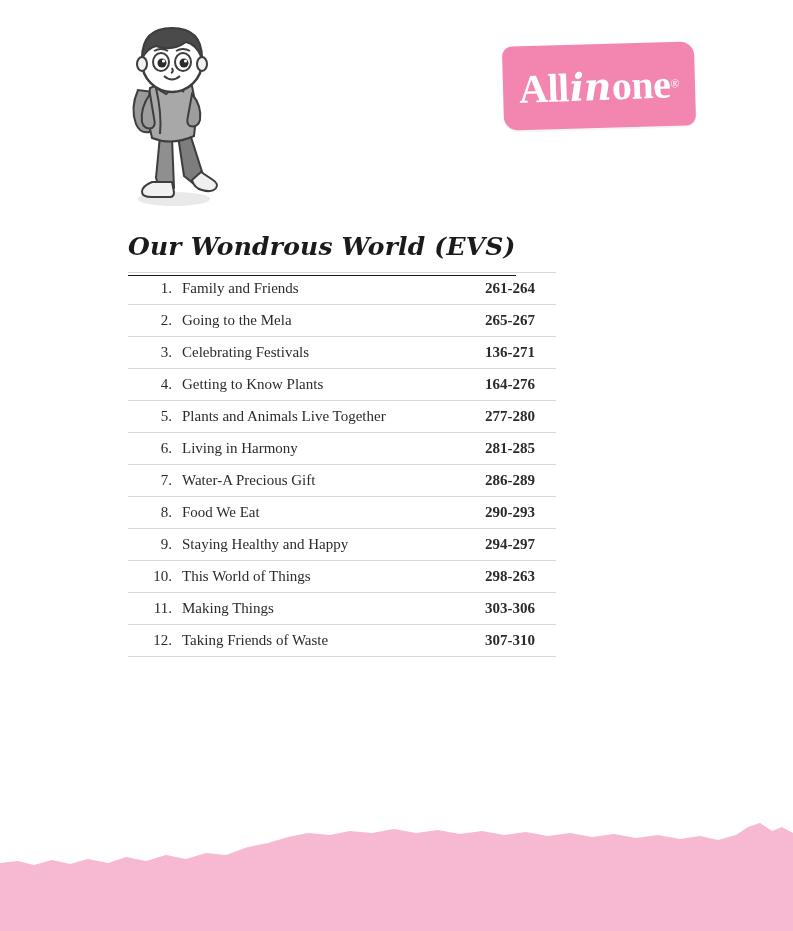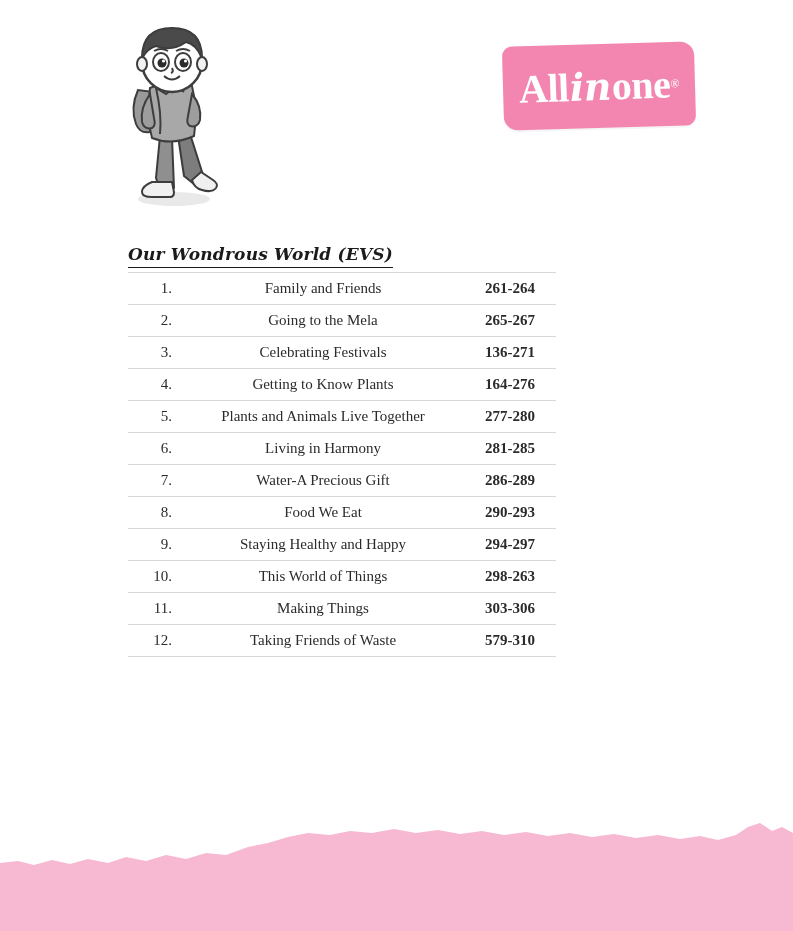--- a/index.html
+++ b/index.html
@@ -80,28 +80,28 @@
   .logo-reg {
     font-size: 12px;
     vertical-align: super;
     font-weight: normal;
   }
 
   
   .section-title {
     position: absolute;
     left: 128px;
-    top: 244px;
+    top: 232px;
     font-family: "DejaVu Serif", serif;
     font-style: italic;
     font-weight: bold;
-    font-size: 17px;
+    font-size: 25px;
     color: #1b1b1b;
     border-bottom: 1.5px solid #1b1b1b;
-    padding-bottom: 3px;
+    padding-bottom: 14px;
     letter-spacing: 0.2px;
   }
 
   
   .toc {
     position: absolute;
     left: 128px;
     top: 272px;
     width: 428px;
     border-collapse: collapse;
@@ -118,21 +118,21 @@
     color: #2b2b2b;
     font-family: "Liberation Serif", serif;
   }
   .col-num {
     width: 44px;
     text-align: right;
     padding-right: 10px !important;
     color: #1b1b1b;
   }
   .col-title {
-    text-align: center;
+    text-align: left;
   }
   .col-pages {
     width: 92px;
     text-align: center;
     color: #2b2b2b;
     font-weight: bold;
   }
 
   
   .wave {
@@ -256,21 +256,21 @@
         <td class="col-pages">298-263</td>
       </tr>
       <tr>
         <td class="col-num">11.</td>
         <td class="col-title">Making Things</td>
         <td class="col-pages">303-306</td>
       </tr>
       <tr>
         <td class="col-num">12.</td>
         <td class="col-title">Taking Friends of Waste</td>
-        <td class="col-pages">579-310</td>
+        <td class="col-pages">307-310</td>
       </tr>
     </tbody>
   </table>
 
   <div class="wave">
     <svg viewBox="0 0 793 110" width="793" height="110" preserveAspectRatio="none" xmlns="http://www.w3.org/2000/svg">
       <path d="M0 42
                L18 40 L34 44 L52 39 L70 43 L88 38 L108 42 L126 36 L146 40
                L166 34 L186 38 L206 32 L226 34 L248 26 L268 22 L288 16
                L308 12 L330 14 L350 10 L372 12 L394 8 L416 12 L438 9

